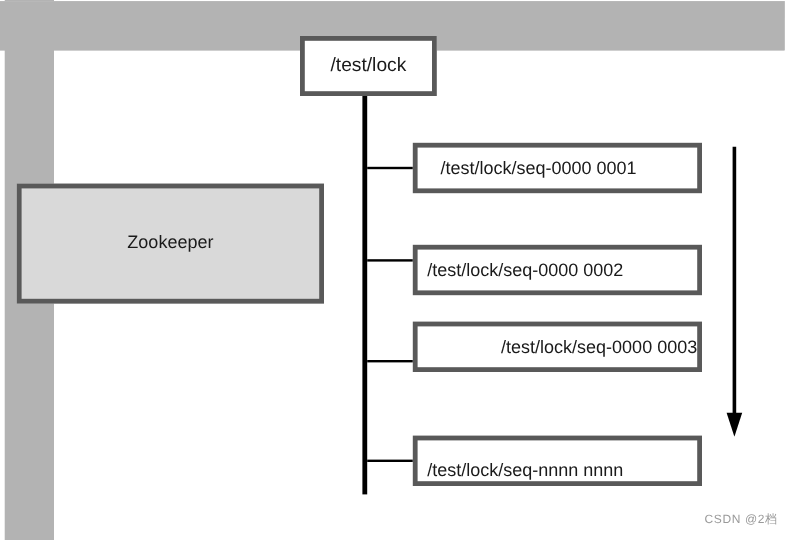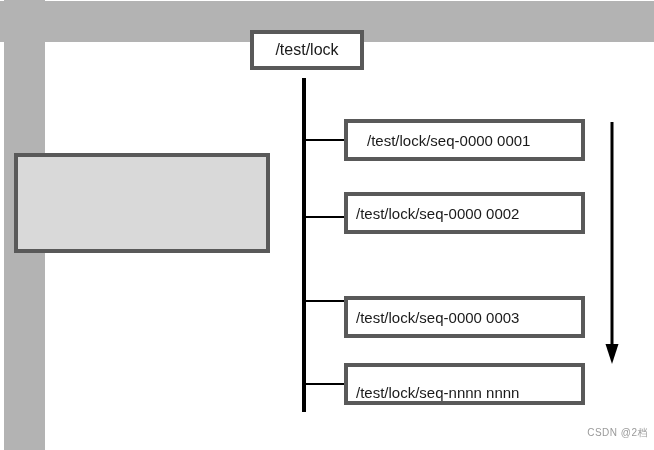--- a/index.html
+++ b/index.html
@@ -65,21 +65,21 @@
     display: flex;
     align-items: center;
     color: #1a1a1a;
     z-index: 3;
   }
 
   #root-node {
     left: 250px;
     top: 30px;
     width: 114px;
-    height: 40px;
+    height: 50px;
     justify-content: center;
     font-size: 16px;
   }
 
   #zookeeper-node {
     left: 14px;
     top: 153px;
     width: 256px;
     height: 100px;
     background: #d9d9d9;
@@ -91,22 +91,22 @@
   #zookeeper-node .zk-line { display: block; text-align: center; }
 
   .seq-node {
     left: 344px;
     width: 241px;
     height: 42px;
     padding-left: 8px;
     font-size: 15px;
   }
   #seq-node-1 { top: 119px; padding-left: 19px; }
-  #seq-node-2 { top: 192px; }
-  #seq-node-3 { top: 296px; }
+  #seq-node-2 { top: 204px; }
+  #seq-node-3 { top: 268px; justify-content: flex-end; }
   #seq-node-4 { top: 363px; align-items: flex-end; }
 
   
   #trunk-line {
     position: absolute;
     left: 302px;
     top: 78px;
     width: 4px;
     height: 334px;
     background: #000000;
@@ -160,20 +160,21 @@
   </div>
 
   <div id="trunk-line"></div>
 
   <div class="connector" id="connector-1"></div>
   <div class="connector" id="connector-2"></div>
   <div class="connector" id="connector-3"></div>
   <div class="connector" id="connector-4"></div>
 
   <div class="node-box" id="zookeeper-node">
+    <span class="zk-line">Zookeeper</span>
   </div>
 
   <div class="node-box seq-node" id="seq-node-1">
     <span>/test/lock/seq-0000 0001</span>
   </div>
   <div class="node-box seq-node" id="seq-node-2">
     <span>/test/lock/seq-0000 0002</span>
   </div>
   <div class="node-box seq-node" id="seq-node-3">
     <span>/test/lock/seq-0000 0003</span>

